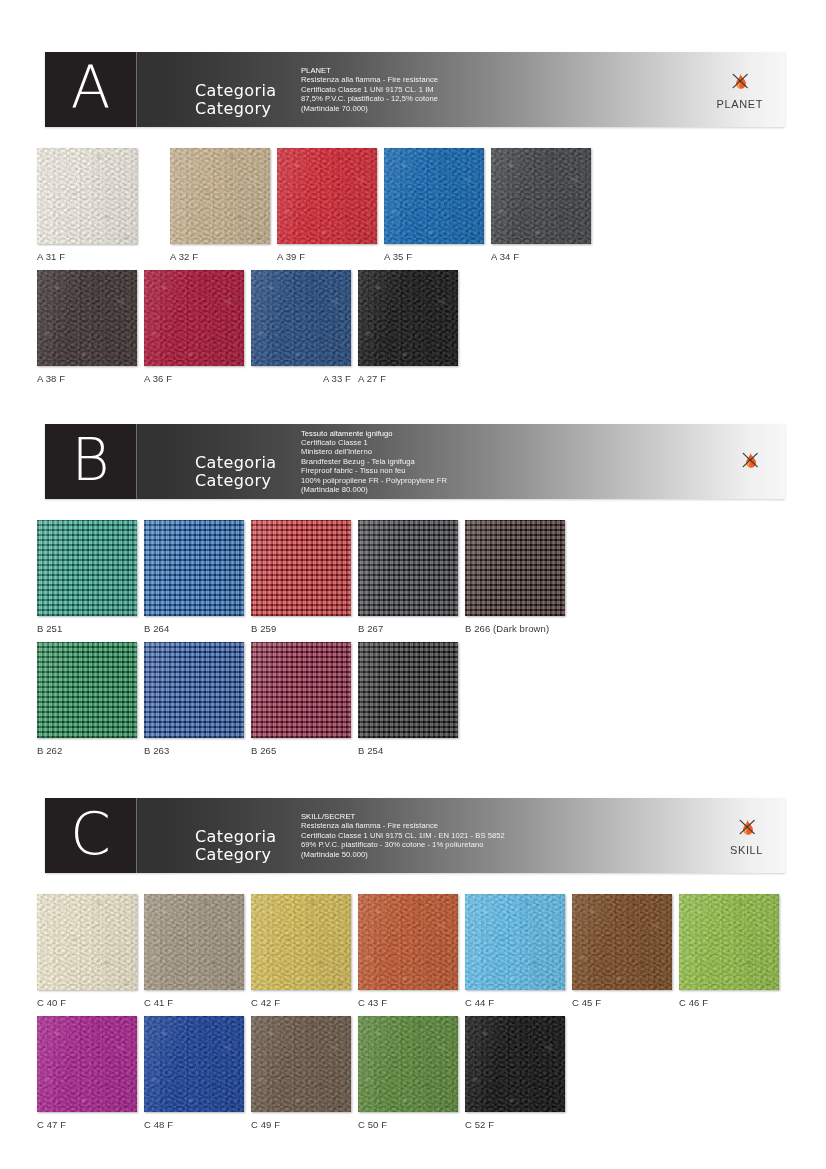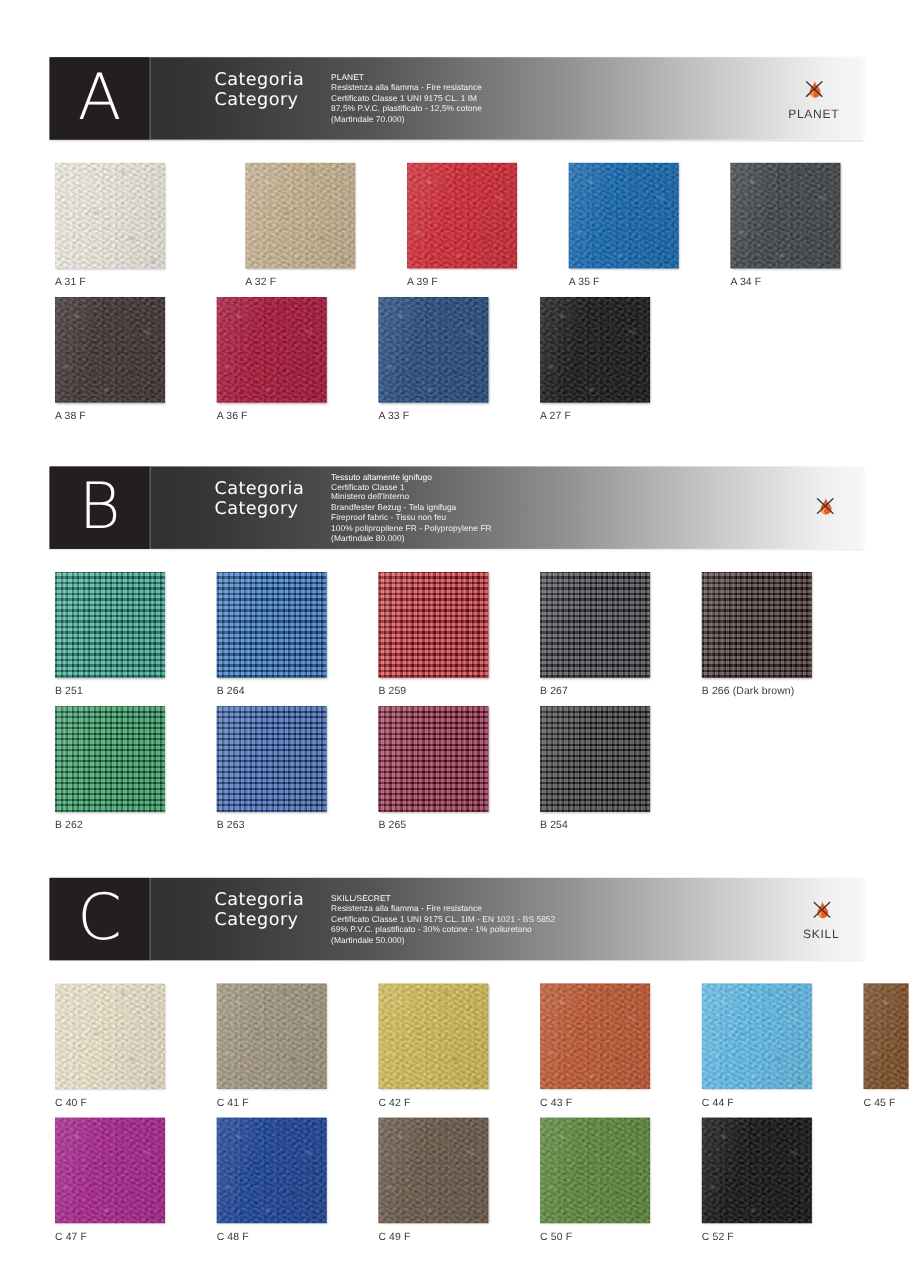--- a/index.html
+++ b/index.html
@@ -41,21 +41,21 @@
     font-weight:300;
     font-family:"DejaVu Sans", sans-serif;
     letter-spacing:0;
     transform:translateY(-2px);
   }
   .cat-divider{
     position:absolute;left:91px;top:0;width:1px;height:75px;
     background:rgba(255,255,255,.30);
   }
   .cat-words{
-    position:absolute;left:150px;top:11px;
+    position:absolute;left:150px;top:30px;
     color:#ffffff;
   }
   .cat-word-it{
     font-size:16px;line-height:18px;letter-spacing:.4px;
     font-family:"DejaVu Sans", sans-serif;font-weight:400;
   }
   .cat-word-en{
     font-size:16px;line-height:17px;letter-spacing:.4px;
     font-family:"DejaVu Sans", sans-serif;font-weight:400;
   }
@@ -83,23 +83,22 @@
   .fire-label{
     margin-top:2px;
     font-size:11px;
     letter-spacing:.6px;
     color:#3d3d3d;
     font-family:"Liberation Sans", sans-serif;
   }
 
   
   .swatch-row{
-    position:absolute;left:50px;
+    position:absolute;left:37px;
     display:flex;
-    gap:40px;
   }
   .swatch-cell{
     display:flex;flex-direction:column;
   }
   .swatch{
     width:100px;height:96px;
     position:relative;
     box-shadow:1px 1px 2px rgba(0,0,0,.30);
     overflow:hidden;
   }
@@ -222,21 +221,21 @@
         </div>
         <div class="swatch-label">A 38 F</div>
           </div>
           <div class="swatch-cell" style="margin-right: 7px;">
         <div class="swatch" style="background:#ac1236">
           <div class="grain leather"></div>
           <div class="sheen"></div>
         </div>
         <div class="swatch-label">A 36 F</div>
           </div>
-          <div class="swatch-cell" style="margin-right: 7px;">
+          <div class="swatch-cell" style="margin-right: 7px; text-align: right;">
         <div class="swatch" style="background:#234a80">
           <div class="grain leather"></div>
           <div class="sheen"></div>
         </div>
         <div class="swatch-label">A 33 F</div>
           </div>
           <div class="swatch-cell" style="margin-right: 7px;">
         <div class="swatch" style="background:#141414">
           <div class="grain leather"></div>
           <div class="sheen"></div>

